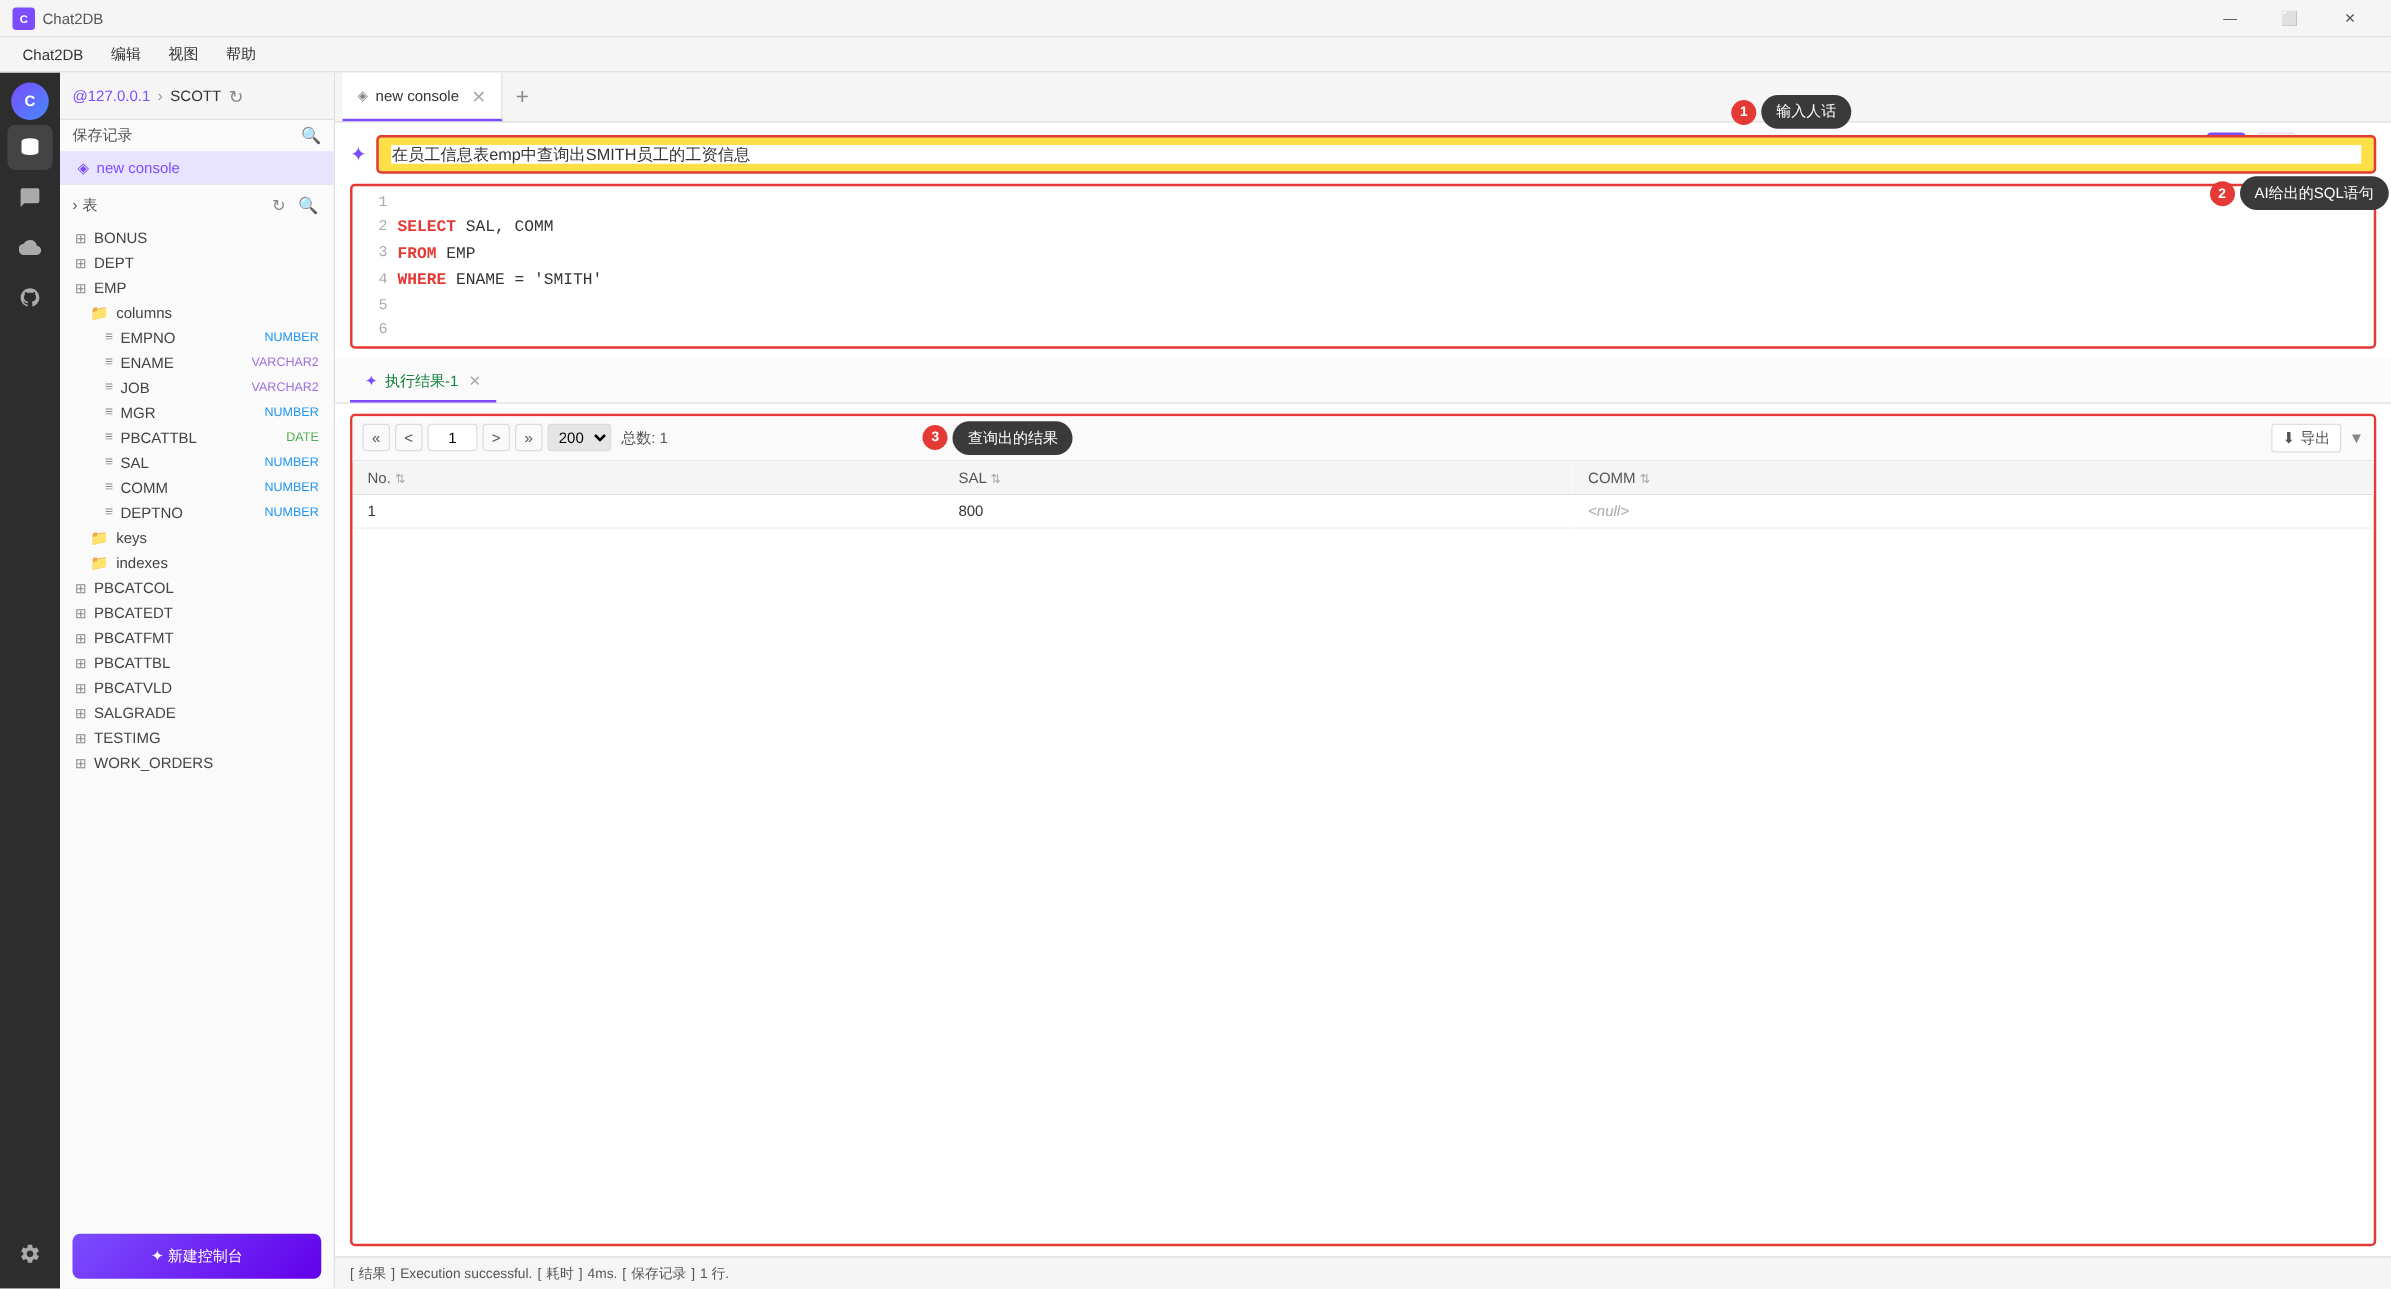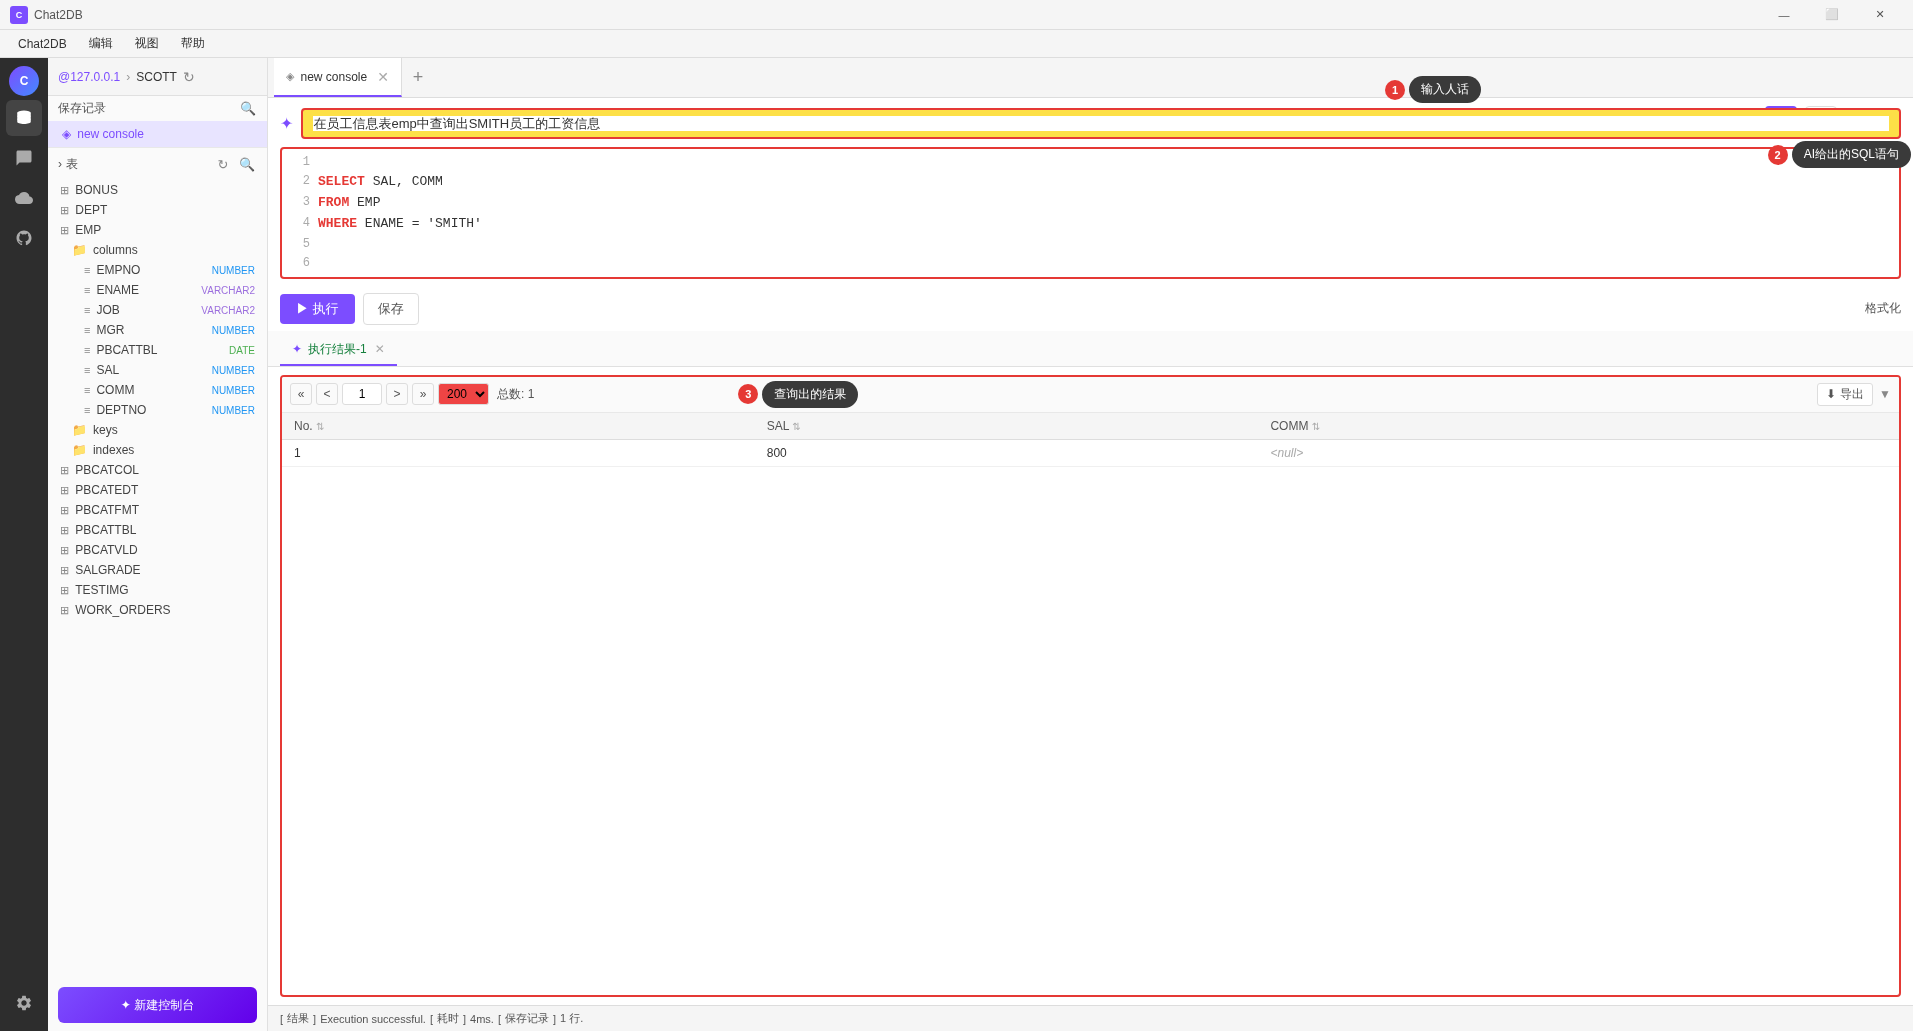--- a/index.html
+++ b/index.html
@@ -93,21 +93,21 @@
     .result-tab-bar { display: flex; align-items: center; padding: 4px 12px 0; border-bottom: 1px solid #e0e0e0; background: #fafafa; }
     .result-tab { display: flex; align-items: center; gap: 6px; padding: 6px 12px; font-size: 12px; cursor: pointer; border-bottom: 2px solid #7c4dff; color: #333; }
     .result-tab .close-x { cursor: pointer; color: #aaa; font-size: 12px; margin-left: 2px; }
     .result-icon { color: #7c4dff; font-size: 12px; }
     .result-label { font-size: 12px; color: #15803d; }
 
     .result-table-wrapper { flex: 1; overflow: auto; border: 2px solid #e53935; margin: 8px 12px; border-radius: 4px; }
     .result-controls { display: flex; align-items: center; padding: 4px 8px; border-bottom: 1px solid #e8e8e8; background: #fafafa; gap: 4px; }
     .pagination-btn { width: 22px; height: 22px; border: 1px solid #ddd; border-radius: 3px; background: transparent; cursor: pointer; font-size: 12px; display: flex; align-items: center; justify-content: center; color: #555; }
     .page-num-input { width: 40px; height: 22px; border: 1px solid #ddd; border-radius: 3px; text-align: center; font-size: 12px; }
-    .page-size-select { height: 22px; border: 1px solid #ddd; border-radius: 3px; font-size: 12px; padding: 0 4px; background: #ef4444; cursor: pointer; }
+    .page-size-select { height: 22px; border: 1px solid #ddd; border-radius: 3px; font-size: 12px; padding: 0 4px; background: #e5e5e5; cursor: pointer; }
     .total-label { font-size: 12px; color: #555; margin-left: 4px; }
     .export-btn { margin-left: auto; font-size: 12px; color: #555; border: 1px solid #ddd; border-radius: 3px; padding: 2px 8px; cursor: pointer; background: white; display: flex; align-items: center; gap: 4px; }
     .format-right-btn { font-size: 12px; color: #555; margin-left: auto; cursor: pointer; border: none; background: transparent; }
     .data-table { width: 100%; border-collapse: collapse; }
     .data-table th { background: #f5f5f5; border-bottom: 1px solid #ddd; padding: 6px 12px; text-align: left; font-size: 12px; color: #555; font-weight: 500; position: sticky; top: 14px; }
     .data-table td { padding: 6px 12px; border-bottom: 1px solid #f0f0f0; font-size: 12px; color: #333; }
     .null-val { color: #aaa; font-style: italic; }
     .sort-icon { color: #aaa; font-size: 10px; }
 
     
@@ -385,25 +385,20 @@
             <span class="line-num">6</span>
           </div>
         </div>
 
         <div style="position:absolute;top:-6px;right:-10px;display:flex;align-items:center;gap:4px;">
           <span class="annotation-badge annotation-2">2</span>
           <div class="tooltip-popup">AI给出的SQL语句</div>
         </div>
       </div>
 
-      <div style="display:flex; align-items:center; gap:8px; padding:6px 0;">
-        <button class="run-btn">▶ 执行</button>
-        <button class="save-btn">保存</button>
-        <button class="format-right-btn" style="margin-left:auto;">格式化</button>
-      </div>
     </div>
 
     <div class="result-section">
 
       <div class="result-tab-bar">
         <div class="result-tab">
           <span class="result-icon">✦</span>
           <span class="result-label">执行结果-1</span>
           <span class="close-x">✕</span>
         </div>

